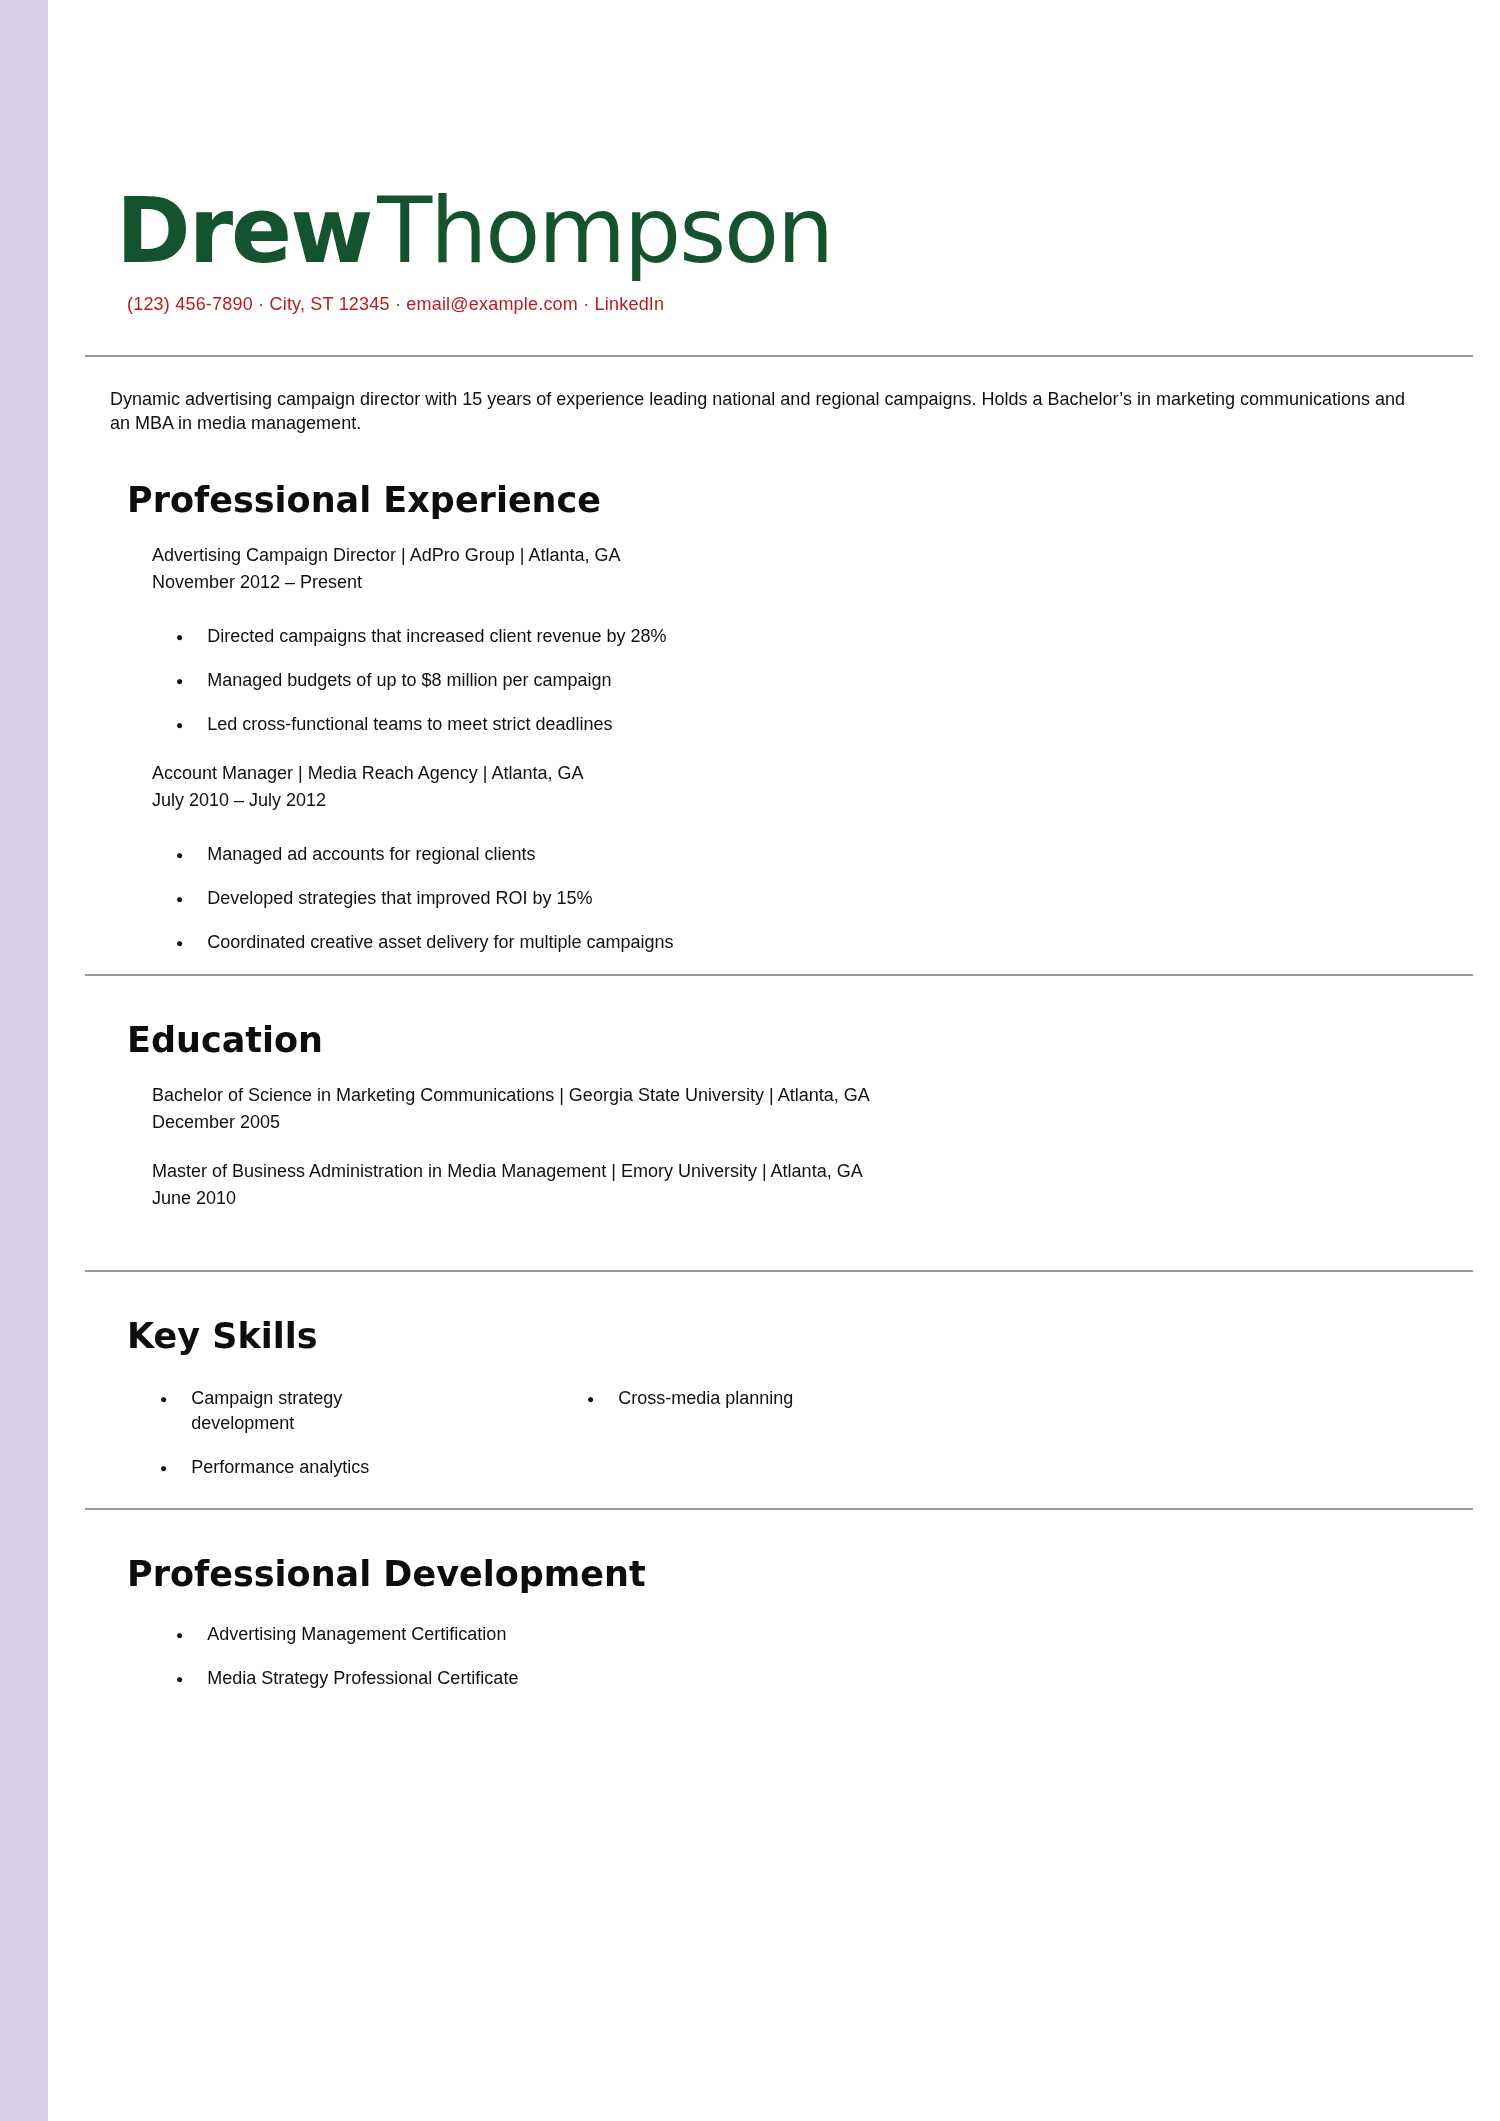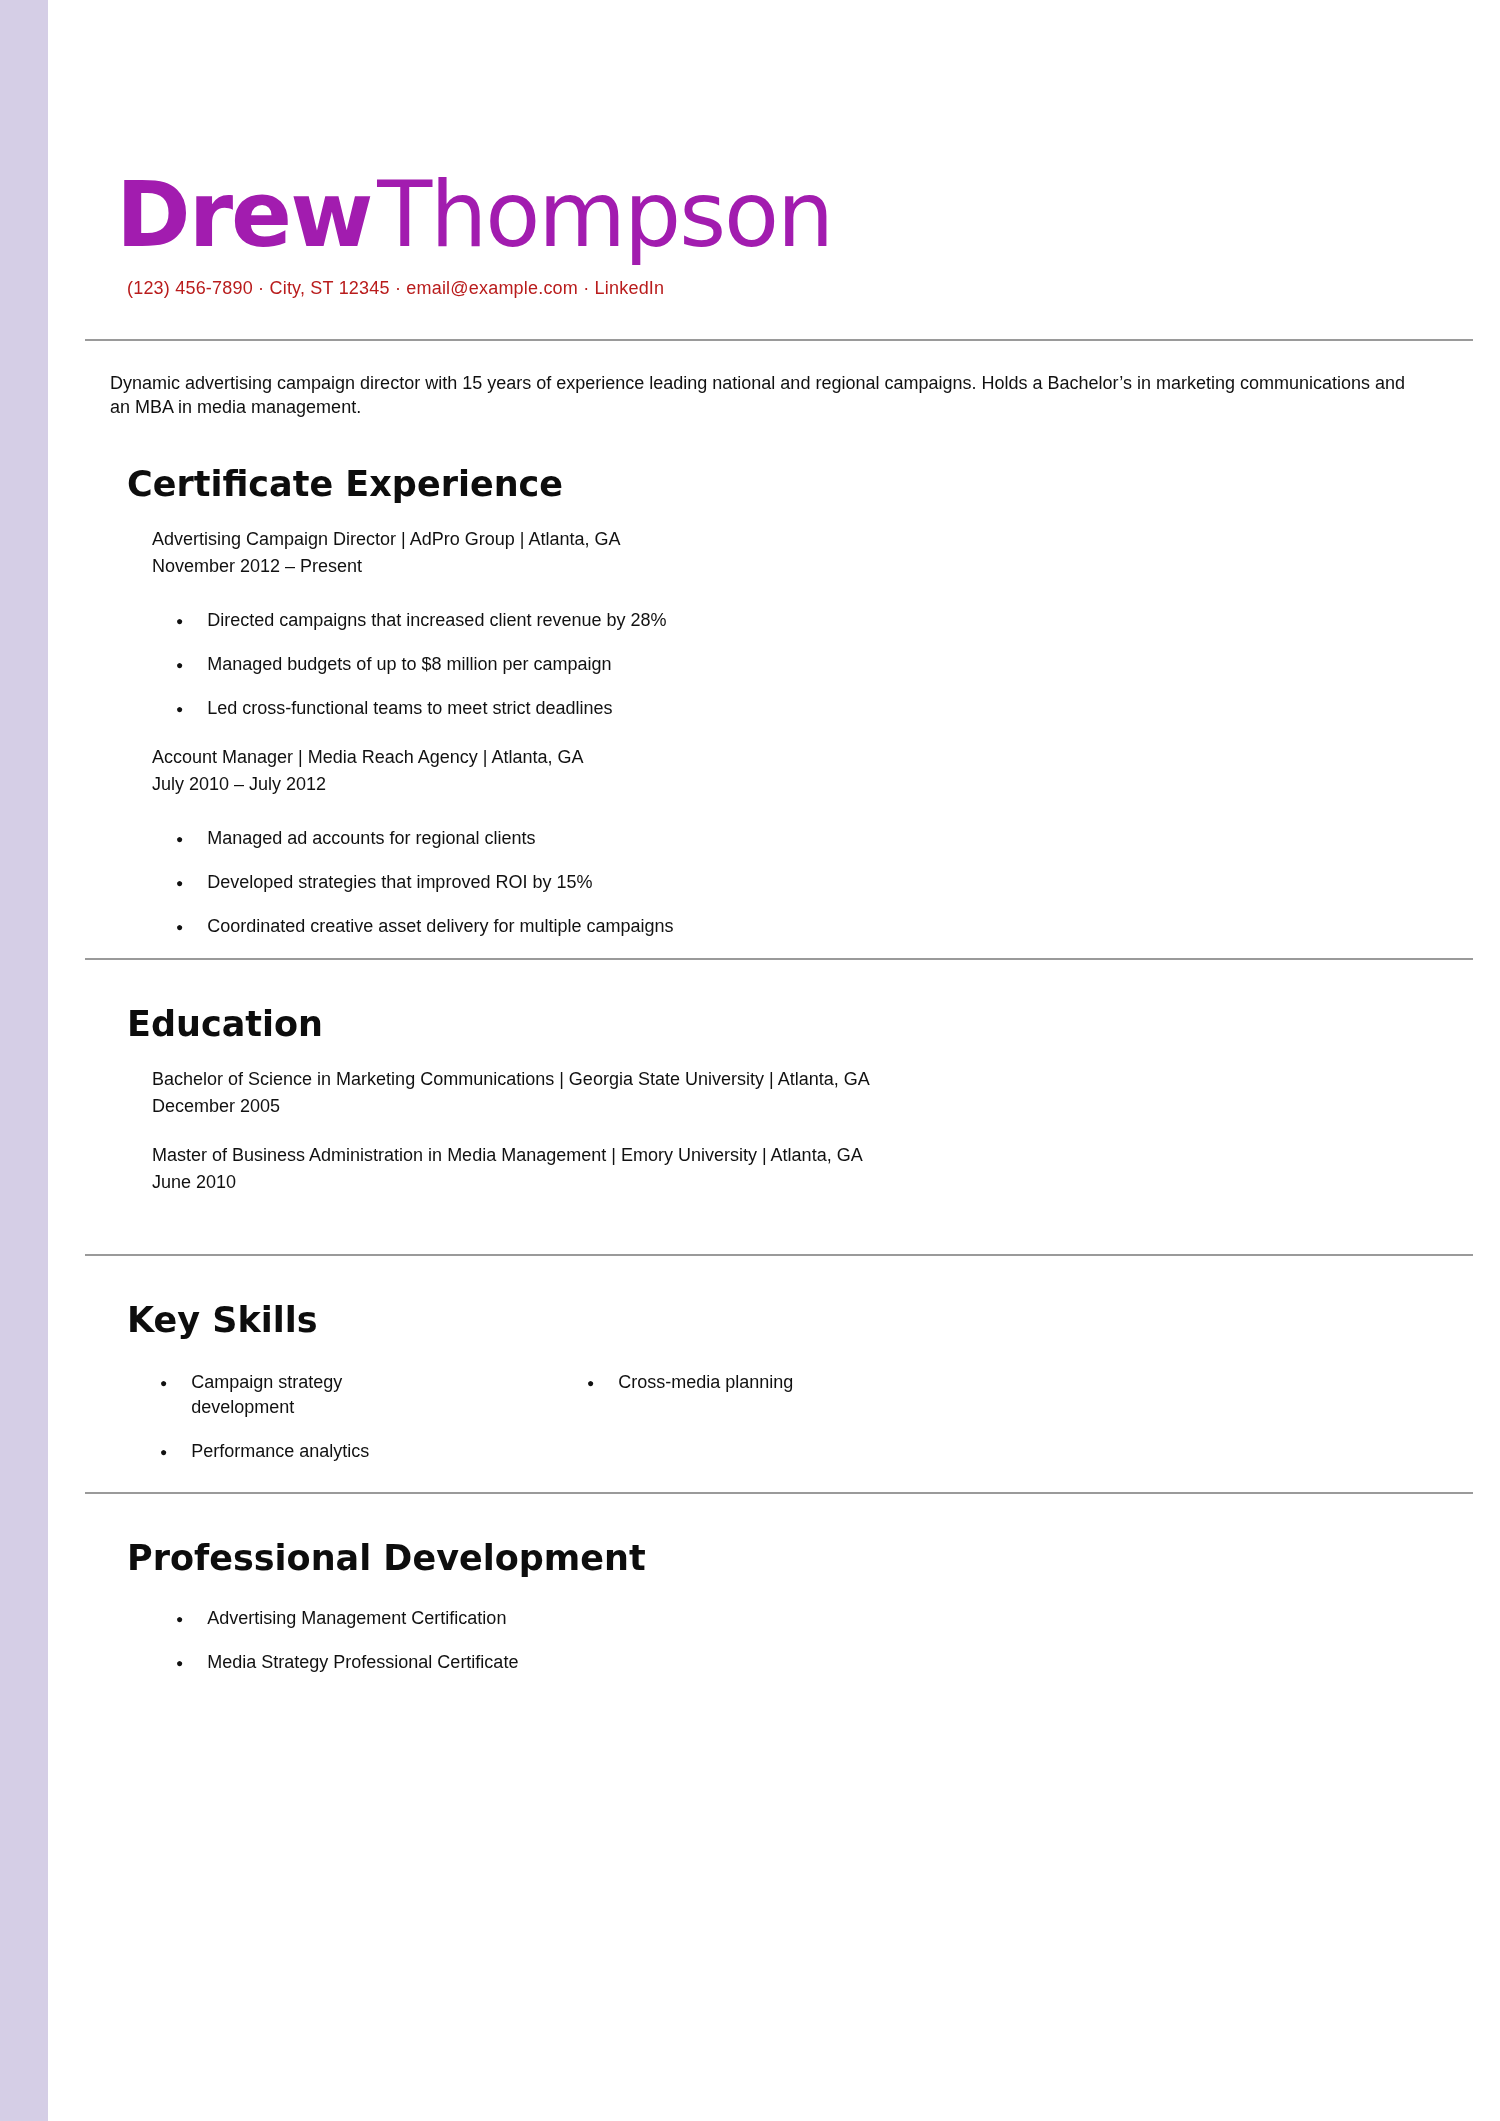--- a/index.html
+++ b/index.html
@@ -19,27 +19,27 @@
     position: absolute;
     left: 0; top: 0;
     width: 48px;
     height: 100%;
   }
   .content {
     position: relative;
     padding: 170px 55px 0 110px;
   }
   h1.name {
-    margin: 0 0 0 6px;
+    margin: 16px 0 0 6px;
     font-family: "DejaVu Sans", sans-serif;
     font-size: 90px;
     line-height: 1.0;
     letter-spacing: -2px;
     white-space: nowrap;
-    color: #a21caf;
+    color: #14532d;
   }
   h1.name .first { font-weight: bold; }
   h1.name .last  { font-weight: normal; margin-left: 6px; }
   .subtitle {
     margin: 24px 0 0 20px;
     font-family: "DejaVu Sans", sans-serif;
     font-size: 37px;
     font-weight: normal;
     color: #0d0d0d;
   }
@@ -115,21 +115,21 @@
 
   <h1 class="name"><span class="first">Drew</span><span class="last">Thompson</span></h1>
 
 
   <div class="contact">(123) 456-7890 · City, ST 12345 · email@example.com · LinkedIn</div>
 
   <div class="rule rule-1" style="background: rgb(154, 154, 154);"></div>
 
   <p class="summary">Dynamic advertising campaign director with 15 years of experience leading national and regional campaigns. Holds a Bachelor’s in marketing communications and an MBA in media management.</p>
 
-  <h2 class="section-heading">Certificate Experience</h2>
+  <h2 class="section-heading">Professional Experience</h2>
 
   <div class="entry-head">
     <div>Advertising Campaign Director | AdPro Group | Atlanta, GA</div>
     <div>November 2012 – Present</div>
   </div>
   <ul class="bullets">
     <li>
         <span class="dot">●</span>
         <span class="bullet-text">Directed campaigns that increased client revenue by 28%</span>
       </li>

